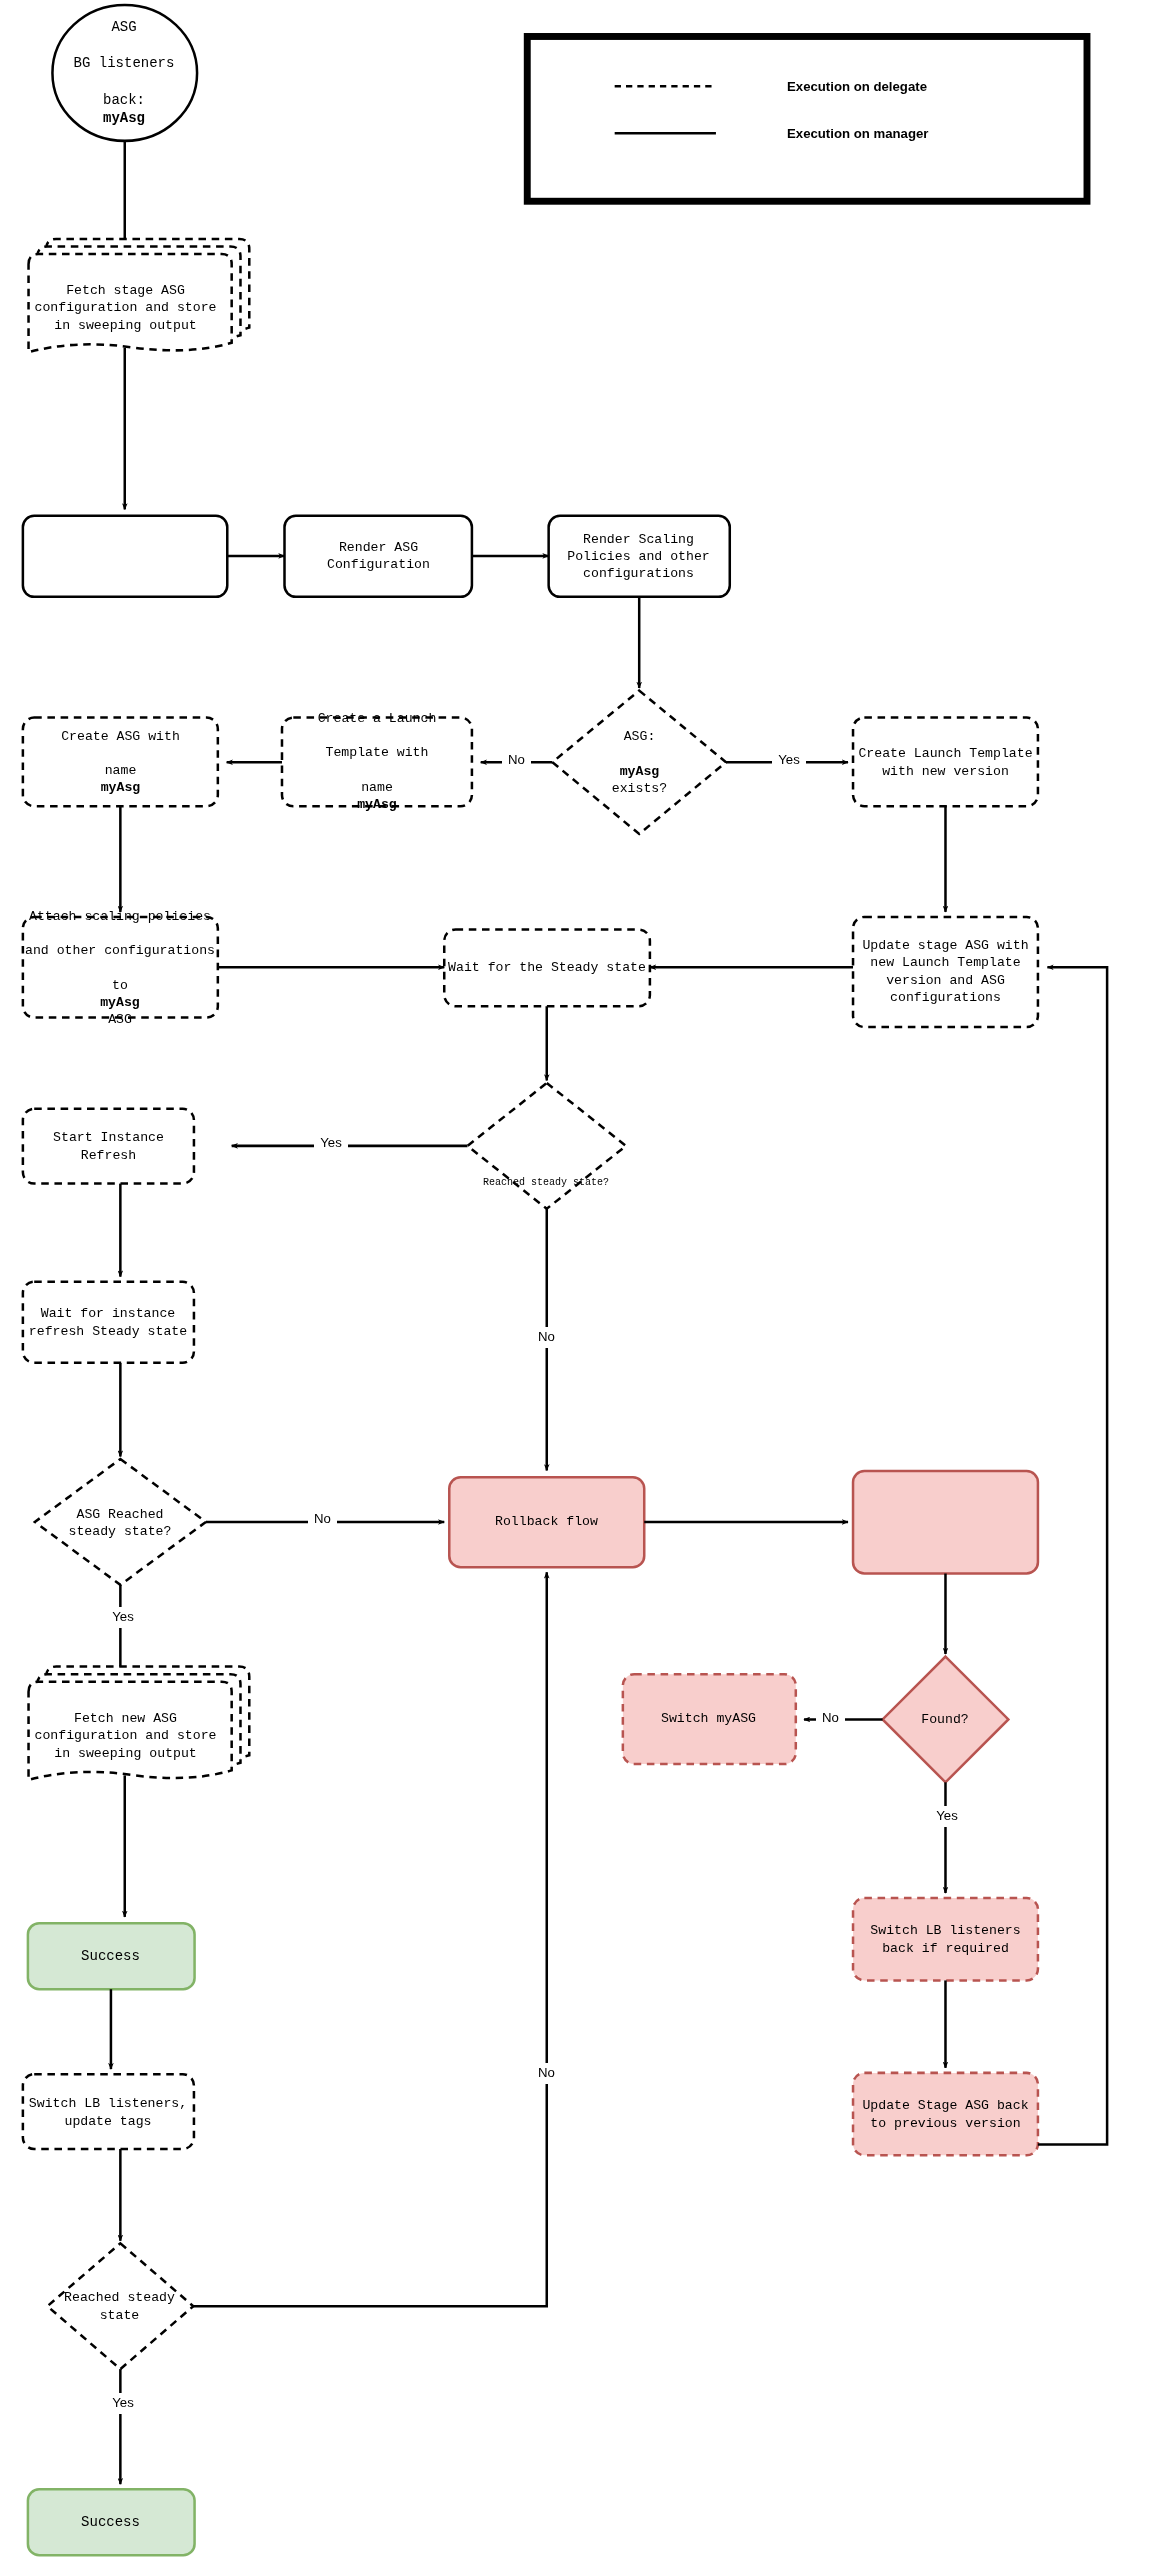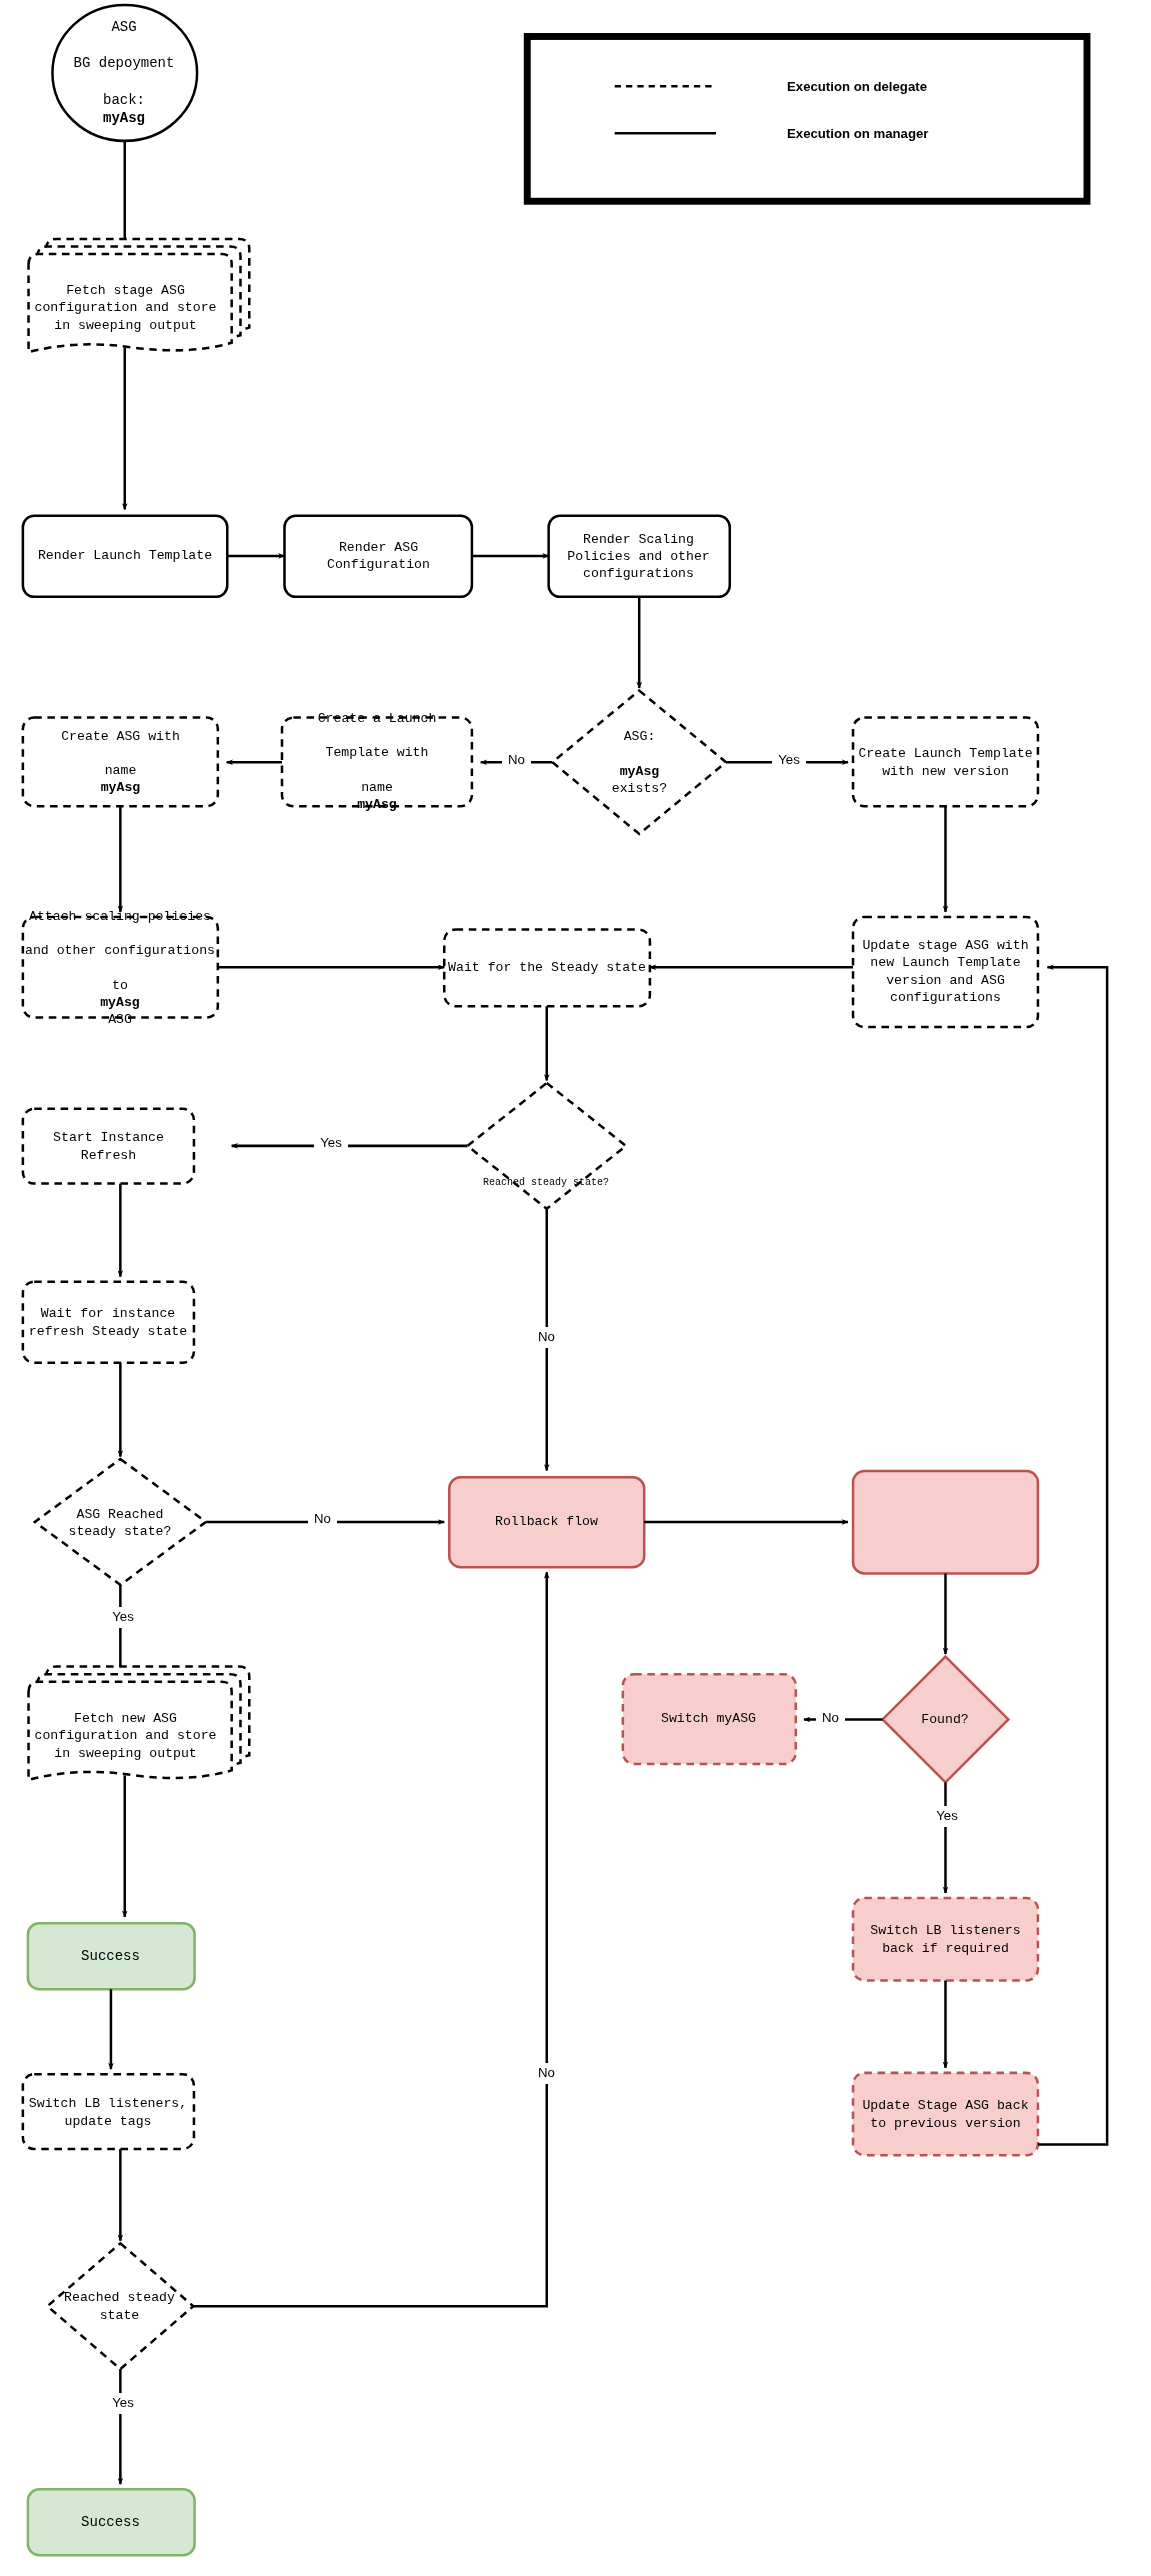--- a/index.html
+++ b/index.html
@@ -138,28 +138,27 @@
   <line x1="191" y1="3767" x2="191" y2="3950" stroke="#000000" stroke-width="4" marker-end="url(#arw)"></line>
   <rect x="44" y="3958" width="265" height="105" rx="18" fill="#d5e8d4" stroke="#82b366" stroke-width="4"></rect>
 </svg>
 
 <div class="legendlabel" style="left:787px;top:77px;width:264px;height:19px;">Execution on delegate</div>
 <div class="legendlabel" style="left:787px;top:124px;width:264px;height:19px;">Execution on manager</div>
 
 <div class="nodelabel" style="left:58px;top:35px;width:132px;height:75px;font-size:14px;">
   <span>
     <span>ASG</span><br>
-    <span>BG depoyment</span><br>
+    <span>BG listeners</span><br>
     <span>back: </span><b>myAsg</b>
   </span>
 </div>
 
 <div class="nodelabel" style="left:31px;top:278px;width:189px;height:60px;font-size:13.2px;">Fetch stage ASG configuration and store in sweeping output</div>
 
-<div class="nodelabel" style="left:29px;top:525px;width:192px;height:62px;font-size:13.2px;">Render Launch Template</div>
 <div class="nodelabel" style="left:291px;top:525px;width:175px;height:62px;font-size:13.2px;">Render ASG Configuration</div>
 <div class="nodelabel" style="left:553px;top:522px;width:171px;height:69px;font-size:13.2px;">Render Scaling Policies and other configurations</div>
 
 <div class="nodelabel" style="left:567px;top:736px;width:145px;height:53px;font-size:13.2px;">
   <span>
     <span>ASG:</span><br>
     <b>myAsg</b><span> exists?</span>
   </span>
 </div>
 

